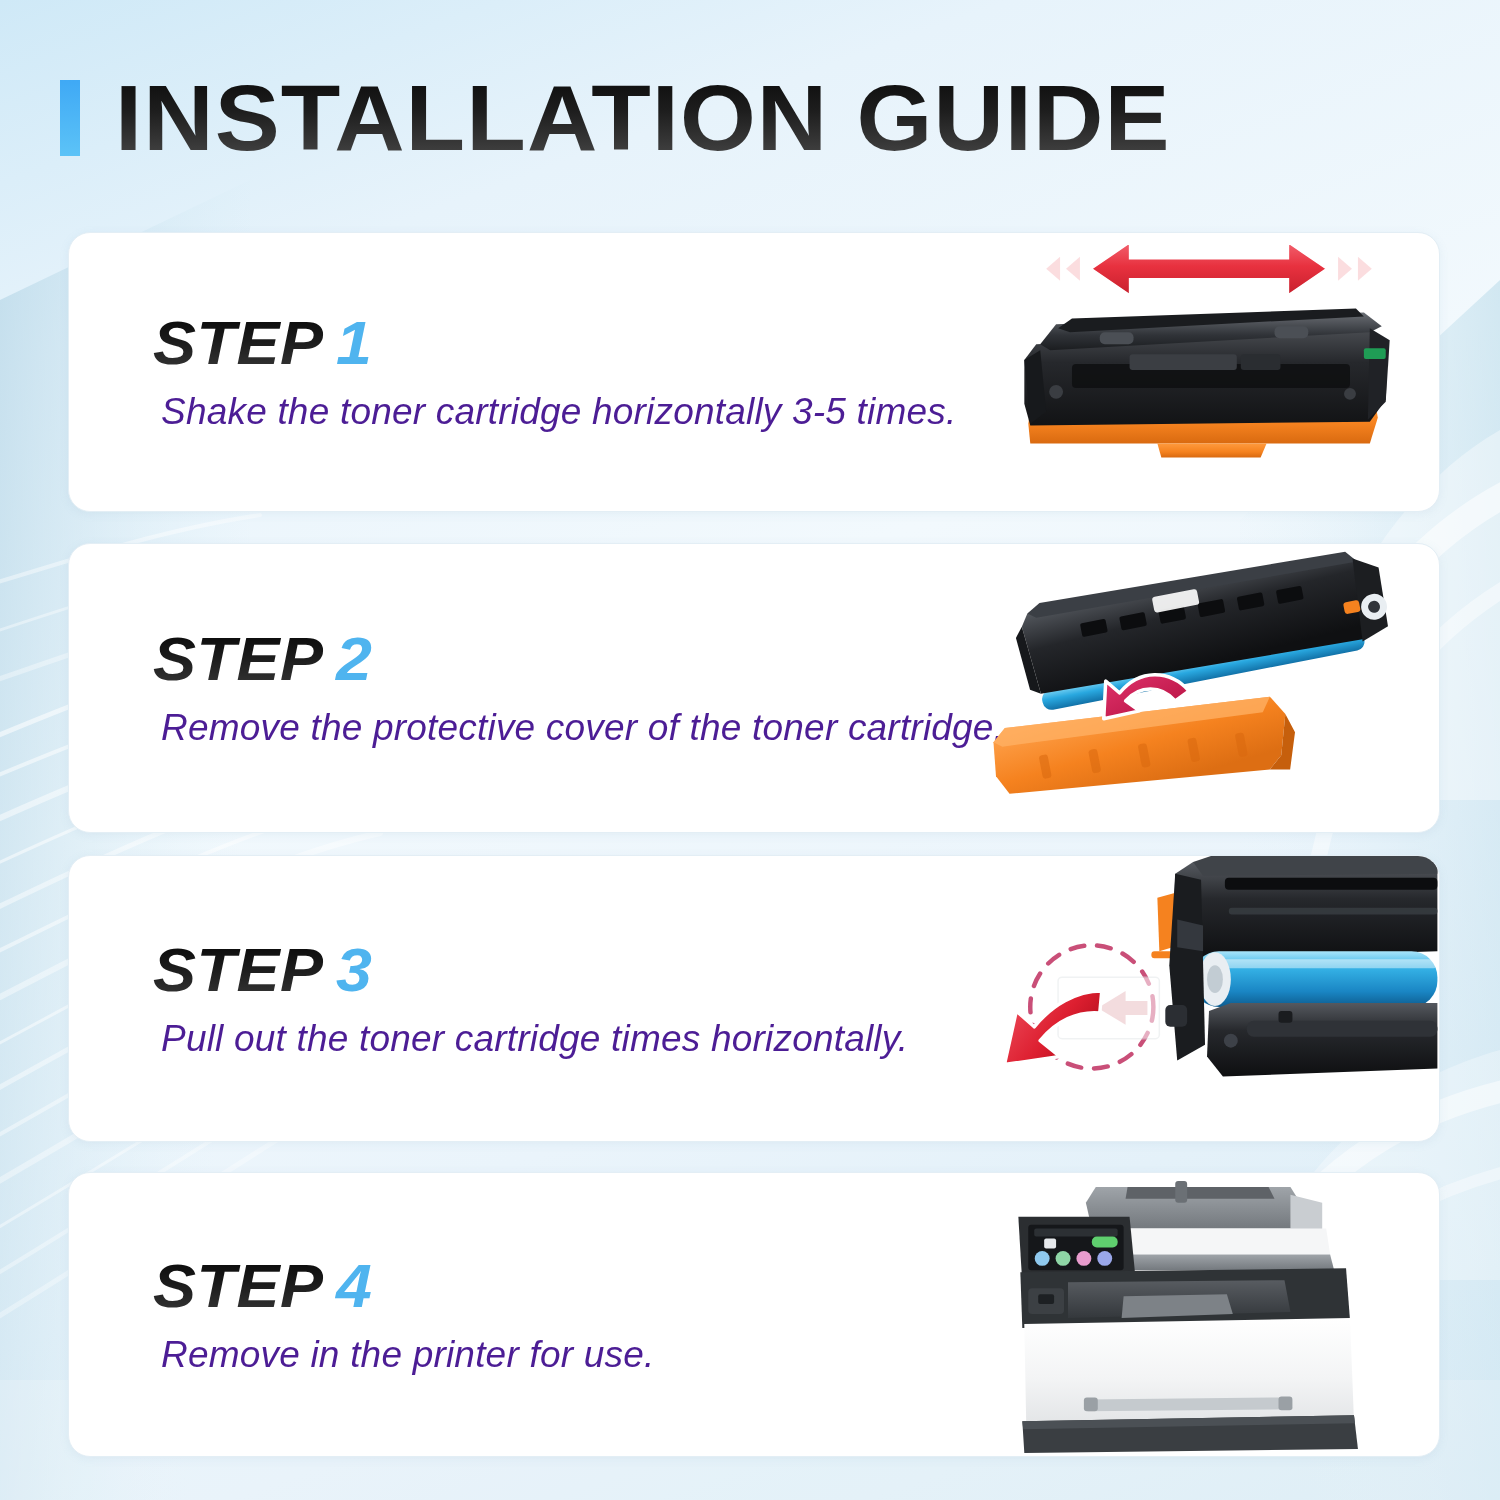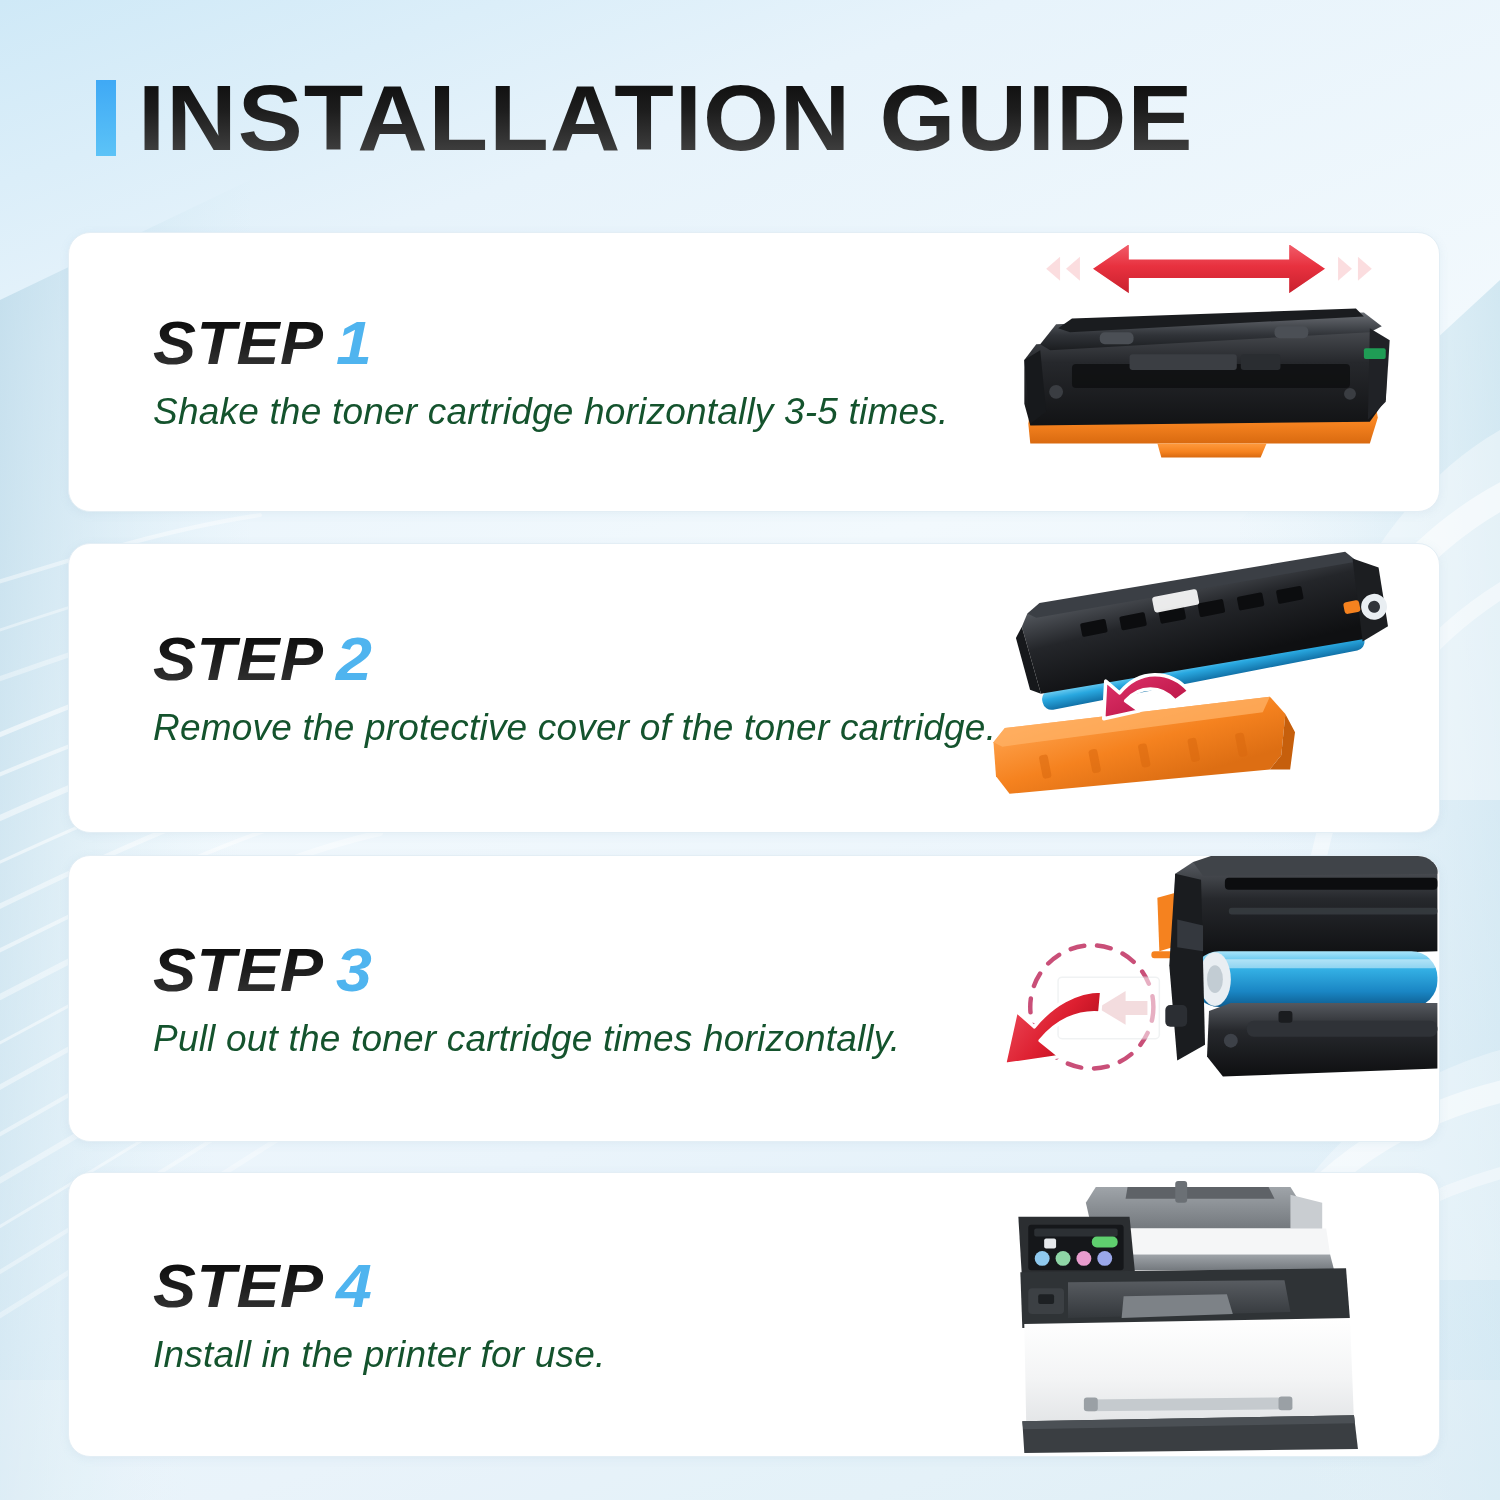--- a/index.html
+++ b/index.html
@@ -24,21 +24,22 @@
   .bg-deco svg { display: block; width: 1500px; height: 1500px; }
 
   
   .header {
     position: absolute;
     left: 0; top: 58px;
     width: 1500px;
     height: 120px;
     display: flex;
     align-items: center;
-    padding-left: 96px;
+    padding-left: 60px;
+    gap: 13px;
   }
   .title-bar {
     width: 20px;
     height: 76px;
     background: linear-gradient(180deg, #3fa9f5 0%, #5cc3f7 100%);
     margin-right: 22px;
     flex: 0 0 auto;
   }
   .title-wrap { position: relative; display: inline-block; }
   .title {
@@ -107,24 +108,25 @@
     color: transparent;
   }
   .step-num {
     color: #4fb4ef;
     margin-left: 12px;
   }
   .step-desc {
     font-family: "Liberation Sans Narrow", "Liberation Sans", sans-serif;
     font-size: 37px;
     line-height: 44px;
-    color: #14532d;
+    color: #4c1d95;
     font-weight: 400;
     letter-spacing: 0.2px;
     white-space: nowrap;
+    margin-left: 8px;
   }
 
   .card-art {
     position: absolute;
     right: 0;
     top: 0;
     bottom: 0;
     width: 460px;
   }
   .card-art svg { display: block; width: 100%; height: 100%; }
@@ -404,21 +406,21 @@
         <path d="M122,136 C96,136 72,150 54,172 L36,156 L24,210 L80,202 L60,186 C76,166 98,156 120,158 Z" fill="url(#redArrow3)" stroke="#ffffff" stroke-width="3.5" stroke-linejoin="round"></path>
       </svg>
     </div>
   </div>
 
   <div class="card" id="card-4">
     <div class="card-text">
       <div class="step-head">
         <span class="step-word">STEP</span><span class="step-num">4</span>
       </div>
-      <div class="step-desc">Install in the printer for use.</div>
+      <div class="step-desc">Remove in the printer for use.</div>
     </div>
     <div class="card-art">
       <svg viewBox="0 0 460 285" xmlns="http://www.w3.org/2000/svg">
         <defs>
           <linearGradient id="prBody" x1="0" y1="0" x2="0" y2="1">
             <stop offset="0%" stop-color="#ffffff"></stop>
             <stop offset="55%" stop-color="#f3f4f5"></stop>
             <stop offset="100%" stop-color="#e2e4e6"></stop>
           </linearGradient>
           <linearGradient id="prDark" x1="0" y1="0" x2="0" y2="1">

